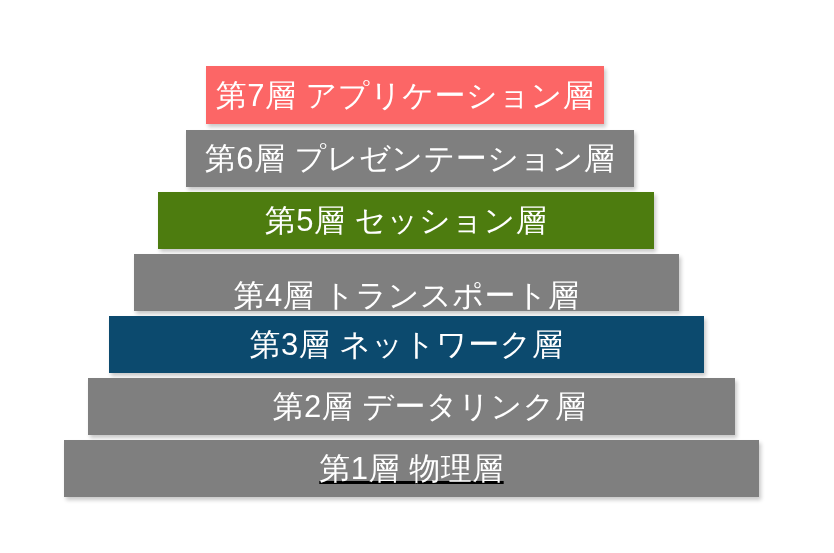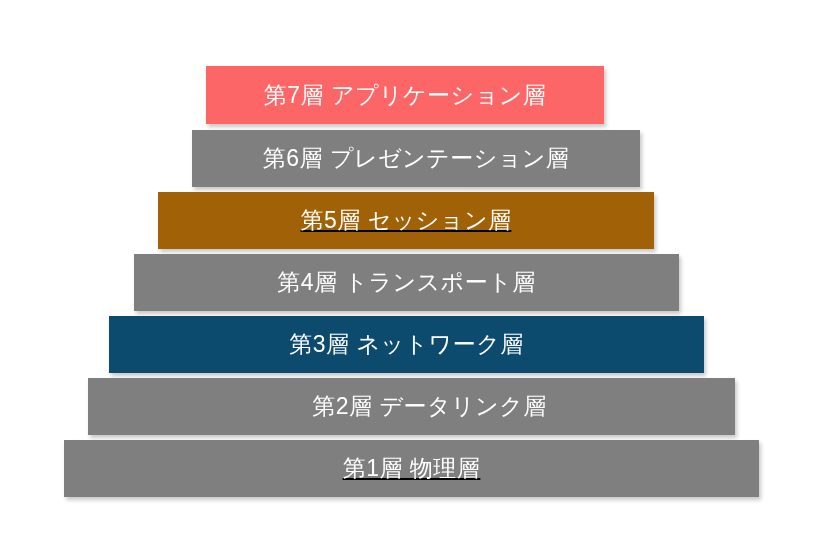--- a/index.html
+++ b/index.html
@@ -39,53 +39,53 @@
     box-shadow: 2px 3px 4px rgba(0, 0, 0, 0.22);
     border: 0;
   }
 
   .layer-bar.accent {
     background: #fc6666;
   }
 
   .layer-label {
     color: #ffffff;
-    font-size: 23px;
+    font-size: 31px;
     line-height: 1;
     font-weight: 400;
     letter-spacing: 0.5px;
     white-space: nowrap;
     text-align: center;
     font-family: "Liberation Sans", "DejaVu Sans", sans-serif;
   }
 
   
   #bar-7 { left: 206px; top:  66px; width: 398px; height: 58px; }
-  #bar-6 { left: 192px; top: 130px; width: 448px; height: 57px; }
+  #bar-6 { left: 186px; top: 130px; width: 448px; height: 57px; }
   #bar-5 { left: 158px; top: 192px; width: 496px; height: 57px; }
-  #bar-4 { left: 134px; top: 254px; width: 545px; height: 57px; }
+  #bar-4 { left: 134px; top: 254px; width: 545px; height: 57px; align-items: flex-end; }
   #bar-3 { left: 109px; top: 316px; width: 595px; height: 57px; }
   #bar-2 { left:  88px; top: 378px; width: 647px; height: 57px; padding-left: 36px; }
   #bar-1 { left:  64px; top: 440px; width: 695px; height: 57px; text-decoration: underline; }
 </style>
 </head>
 <body>
 
 <div id="osi-diagram">
   <div class="layer-stack">
 
     <div class="layer-bar accent" id="bar-7" style="background: rgb(252, 102, 102);">
       <span class="layer-label">第7層 アプリケーション層</span>
     </div>
 
     <div class="layer-bar" id="bar-6" style="background: rgb(127, 127, 127);">
       <span class="layer-label">第6層 プレゼンテーション層</span>
     </div>
 
-    <div class="layer-bar" id="bar-5" style="background: #a16207; text-decoration: underline;">
+    <div class="layer-bar" id="bar-5" style="background: #4d7c0f;">
       <span class="layer-label">第5層 セッション層</span>
     </div>
 
     <div class="layer-bar" id="bar-4" style="background: rgb(127, 127, 127);">
       <span class="layer-label">第4層 トランスポート層</span>
     </div>
 
     <div class="layer-bar" id="bar-3" style="background: #0c4a6e;">
       <span class="layer-label">第3層 ネットワーク層</span>
     </div>

